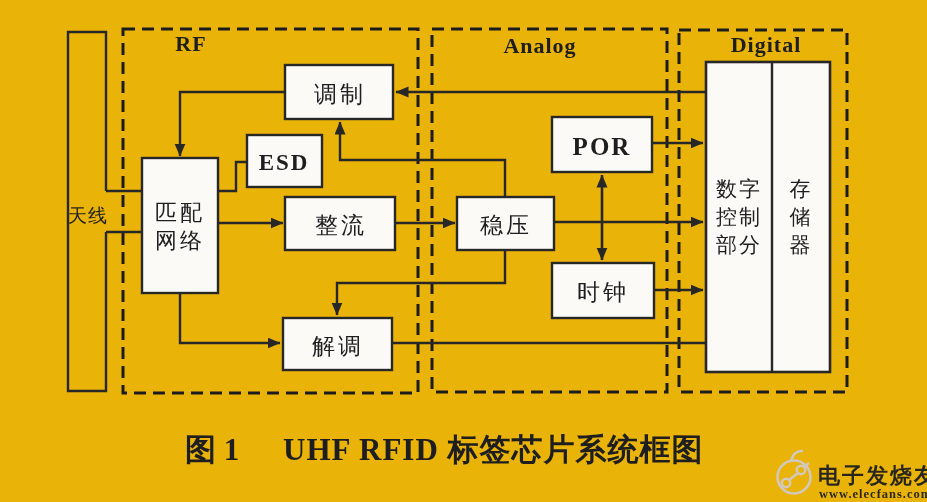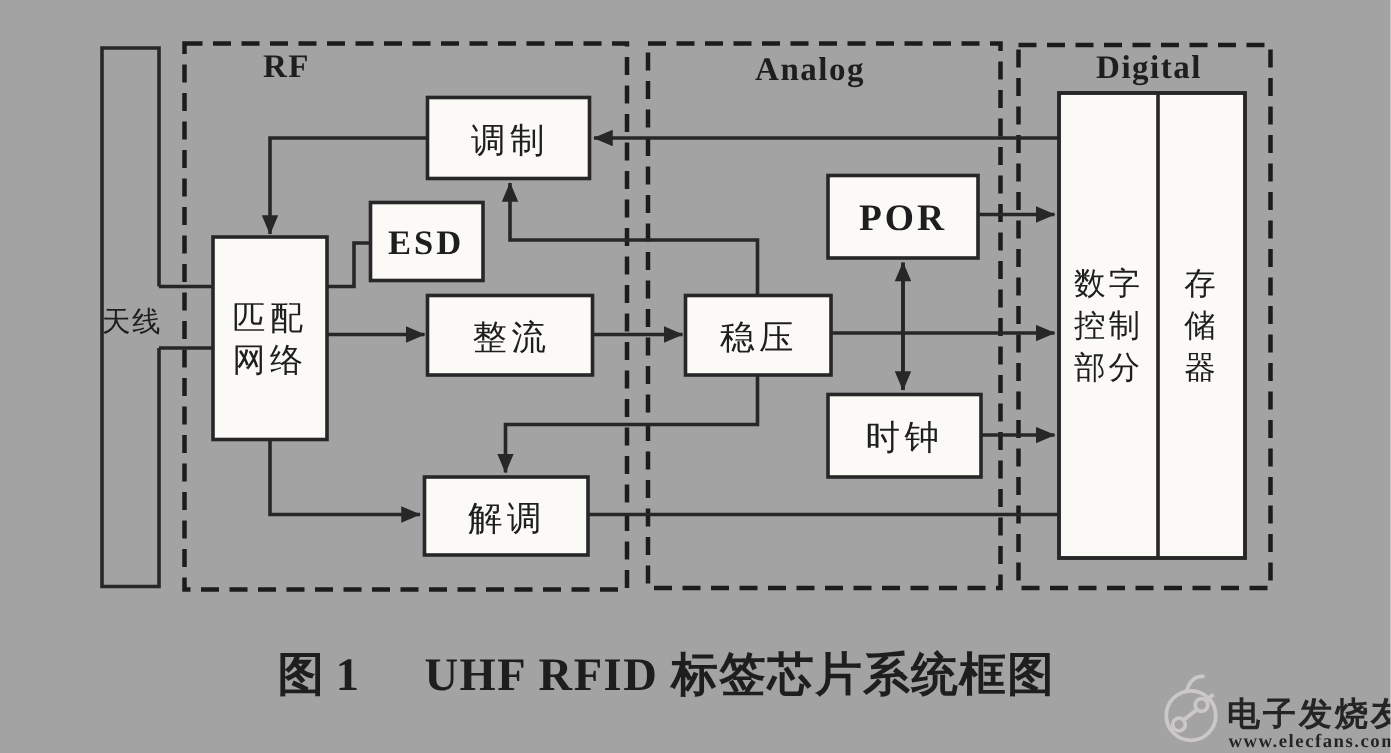--- a/index.html
+++ b/index.html
@@ -1,20 +1,20 @@
 <!DOCTYPE html>
 <html><head>
 <meta charset="utf-8">
 <style>
   html,body{margin:0;padding:0;}
   body{background:#ffffff;}
   .page{
     position:relative;
     width:927px;height:502px;
-    background:#a3a3a3;
+    background:#eab308;
     overflow:hidden;
     font-family:"Liberation Serif","DejaVu Serif",serif;
   }
   svg text{
     font-family:"Liberation Serif","DejaVu Serif",serif;
     fill:#1e1e1e;
   }
   .block-label{font-size:23px;letter-spacing:3px;}
   .region-label{font-size:22px;font-weight:bold;letter-spacing:1px;}
   .latin-label{font-weight:bold;letter-spacing:2px;}

